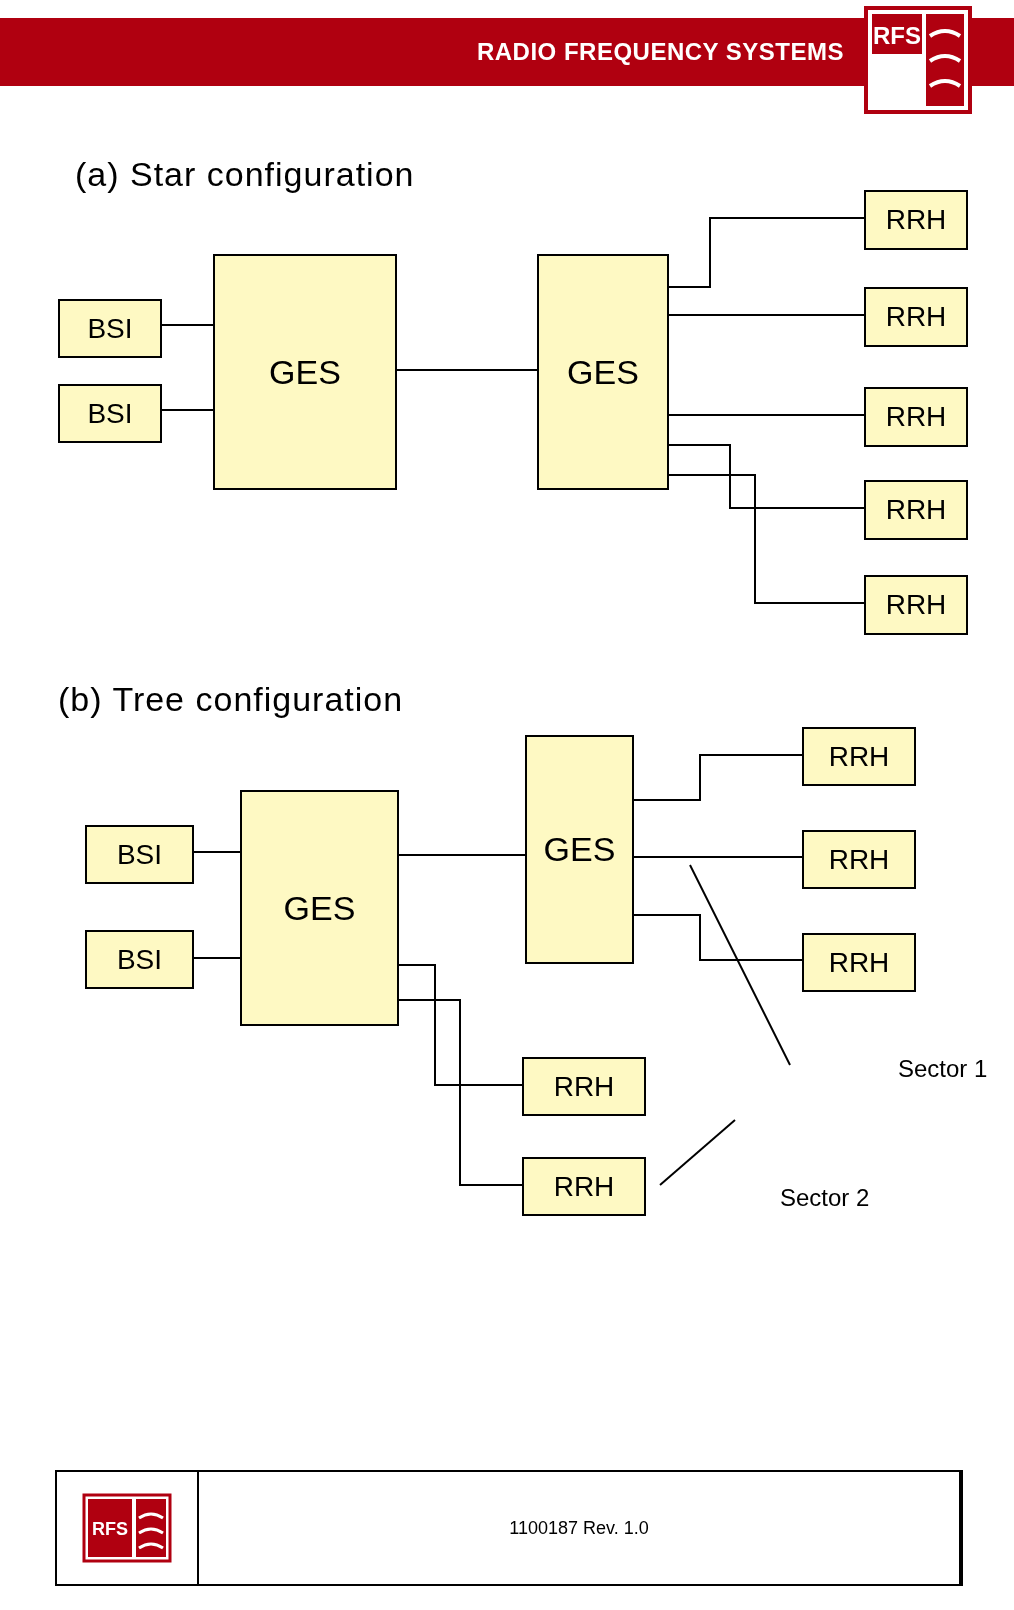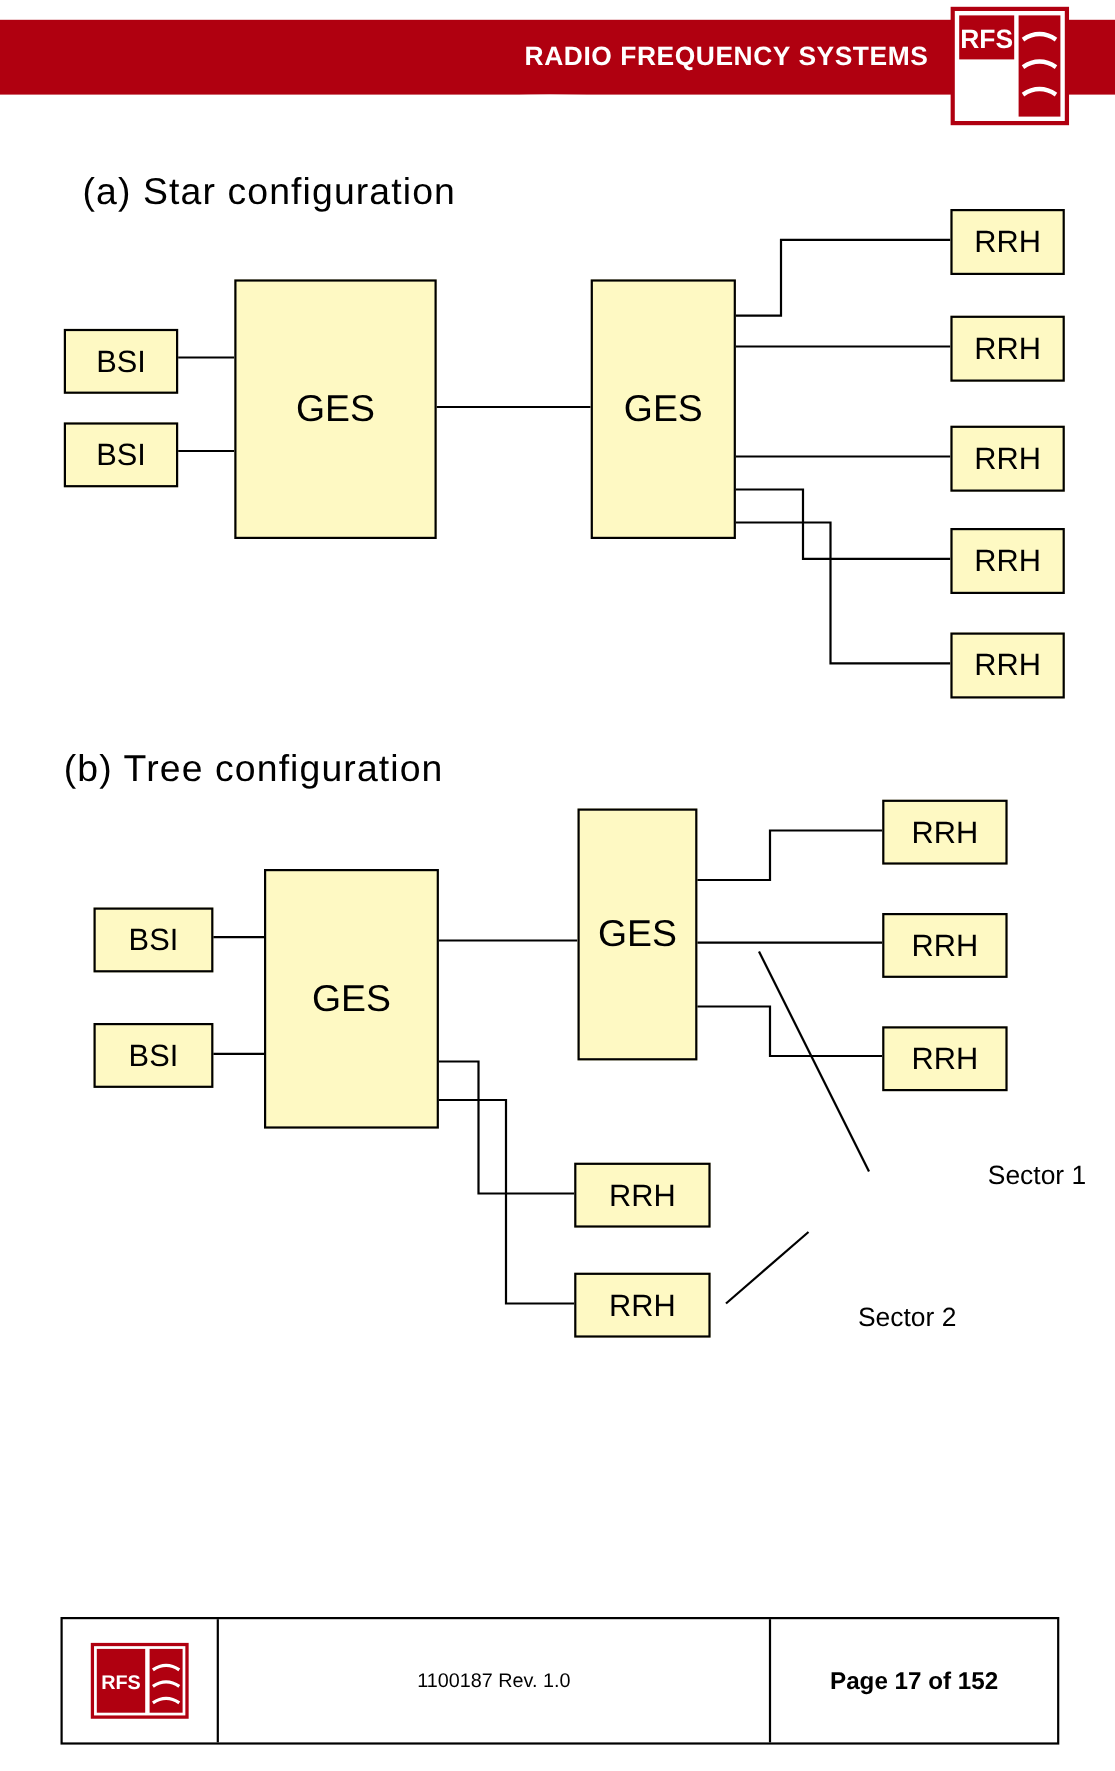--- a/index.html
+++ b/index.html
@@ -253,18 +253,15 @@
         <text x="28" y="42" font-family="Arial" font-size="18" font-weight="bold" fill="#fff" text-anchor="middle">RFS</text>
         <rect x="54" y="6" width="30" height="58" fill="#b00010"></rect>
         <path d="M57 25 Q69 17 81 25" stroke="#fff" stroke-width="3" fill="none"></path>
         <path d="M57 40 Q69 32 81 40" stroke="#fff" stroke-width="3" fill="none"></path>
         <path d="M57 55 Q69 47 81 55" stroke="#fff" stroke-width="3" fill="none"></path>
       </svg>
     </div>
     <div class="footer-cell footer-title-cell">
       <div class="line2">1100187 Rev. 1.0</div>
     </div>
-    <div class="footer-cell footer-page-cell">
-      <span>Page 17 of 152</span>
-    </div>
   </div>
 
 </div>
 
 </body></html>

